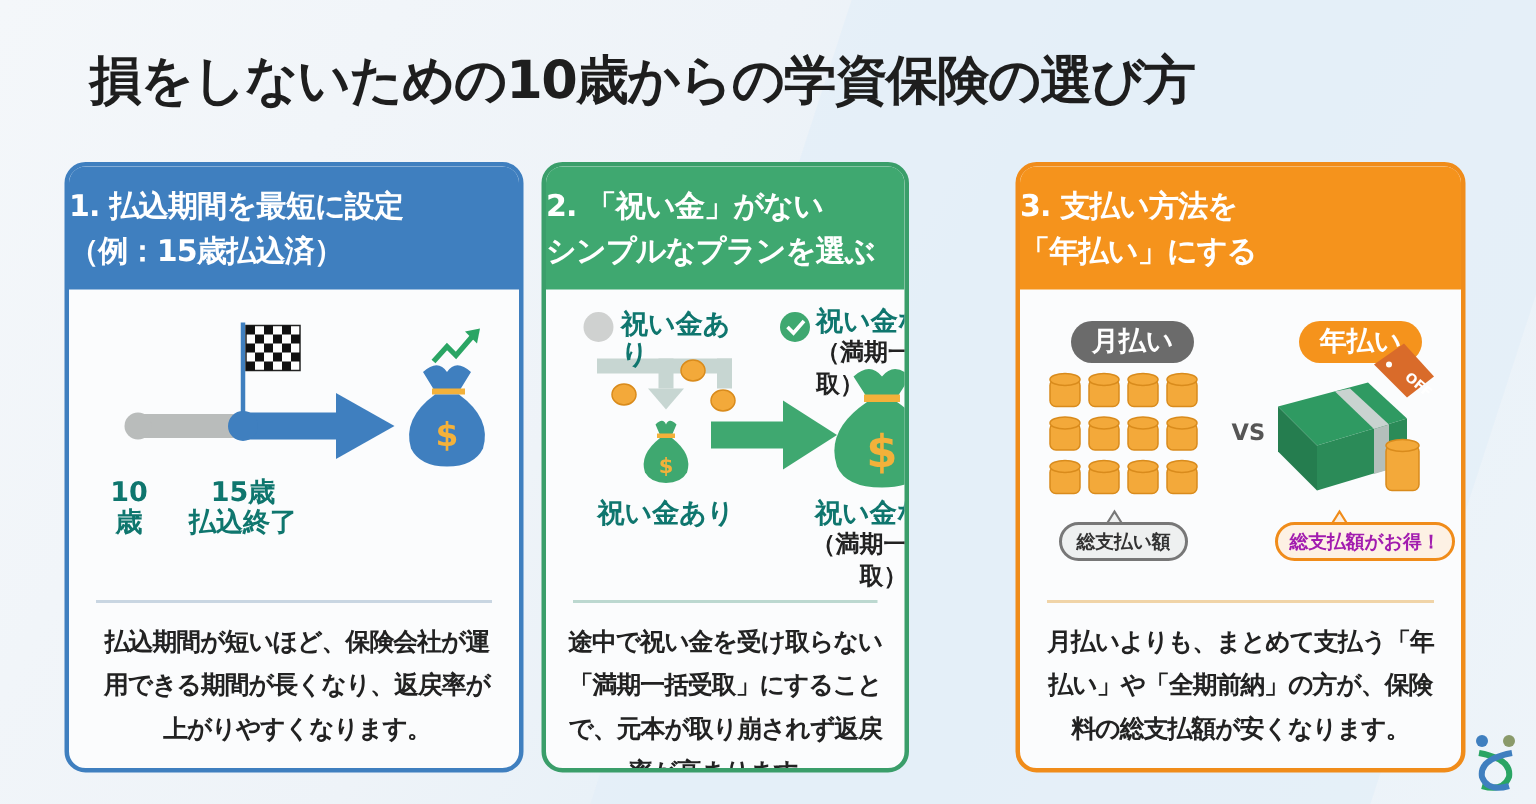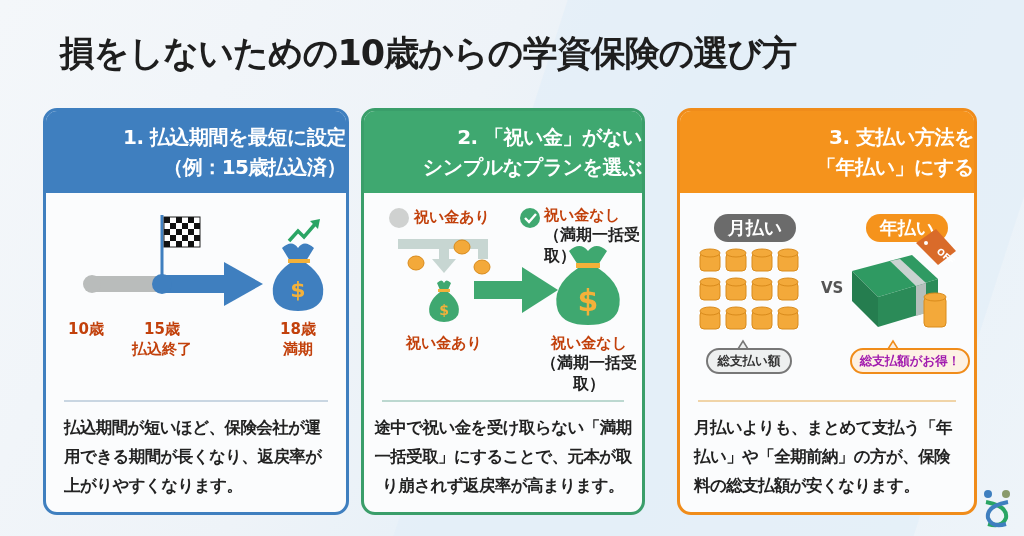--- a/index.html
+++ b/index.html
@@ -16,43 +16,43 @@
   }
   .title {
     position: absolute; top: 30px; left: 0; width: 856px; text-align: center;
     font-size: 35px; font-weight: bold; color: #1e1e1e; letter-spacing: -1px; z-index: 2;
   }
   .card {
     position: absolute; top: 108px; height: 407px; border-radius: 14px;
     border: 3px solid; background: #fbfcfd; overflow: hidden; z-index: 2;
   }
   .card .head {
-    height: 82px; color: #fff; text-align: right; font-weight: bold;
+    height: 82px; color: #fff; text-align: left; font-weight: bold;
     font-size: 20px; line-height: 30px; padding-top: 11px; letter-spacing: -0.5px;
   }
   .card .body { position: relative; height: 319px; }
   .card .divider { position: absolute; left: 18px; right: 18px; top: 207px; height: 2px; }
   .card .desc {
     position: absolute; left: 18px; right: 14px; top: 220px;
-    font-size: 16.5px; font-weight: bold; line-height: 29px; color: #222; letter-spacing: -0.6px;
+    font-size: 16.5px; font-weight: bold; line-height: 29px; color: #222; letter-spacing: -0.6px; text-align: center;
   }
   .c1 { left: 43px; width: 306px; border-color: #3f7fbf; }
   .c1 .head { background: #3f7fbf; }
   .c1 .divider { background: #c9d6e2; }
-  .c2 { left: 361px; width: 284px; border-color: #3a9e6a; }
+  .c2 { left: 361px; width: 245px; border-color: #3a9e6a; }
   .c2 .head { background: #3fa870; }
   .c2 .divider { background: #bcd8d0; }
   .c2 .desc { text-align: center; left: 10px; right: 10px; }
   .c3 { left: 677px; width: 300px; border-color: #f08c1a; }
   .c3 .head { background: #f5931c; }
   .c3 .divider { background: #f0d4a8; }
   .c3 .desc { left: 14px; font-family: Liberation Serif, serif; }
 
   .abs { position: absolute; }
-  .lbl { font-size: 15px; font-weight: bold; text-align: center; color: #c2410c; line-height: 20px; }
+  .lbl { font-size: 18px; font-weight: bold; text-align: center; color: #0f766e; line-height: 20px; }
   .sm { font-size: 16px; font-weight: bold; color: #222; }
 
   .pill {
     position: absolute; height: 28px; border-radius: 14px; color: #fff; font-weight: bold;
     font-size: 18px; line-height: 28px; text-align: center;
   }
   .callout {
     position: absolute; height: 26px; border-radius: 13px; border: 2px solid; font-weight: bold;
     font-size: 12.5px; line-height: 22px; text-align: center; background: #eef0f0;
   }
@@ -110,24 +110,20 @@
         <text x="252" y="104" text-anchor="middle" font-size="22" font-weight="bold" fill="#f3b13a" font-family="DejaVu Sans, sans-serif">$</text>
       </g>
 
       <polyline points="243,48 252,38 258,44 270,30" fill="none" stroke="#2aa564" stroke-width="3.5"></polyline>
       <polygon points="264,28 274,26 272,36" fill="#2aa564"></polygon>
     </svg>
     <div class="abs lbl" style="left:20px;top:126px;width:40px">10歳</div>
     <div class="abs lbl" style="left:76px;top:126px;width:80px">
       <div>15歳</div>
       <div>払込終了</div>
-    </div>
-    <div class="abs lbl" style="left:222px;top:126px;width:60px">
-      <div>18歳</div>
-      <div>満期</div>
     </div>
     <div class="divider"></div>
     <p class="desc">払込期間が短いほど、保険会社が運用できる期間が長くなり、返戻率が上がりやすくなります。</p>
   </div>
 </section>
 
 <section class="card c2">
   <div class="head">
     <div>2. 「祝い金」がない</div>
     <div>シンプルなプランを選ぶ</div>

